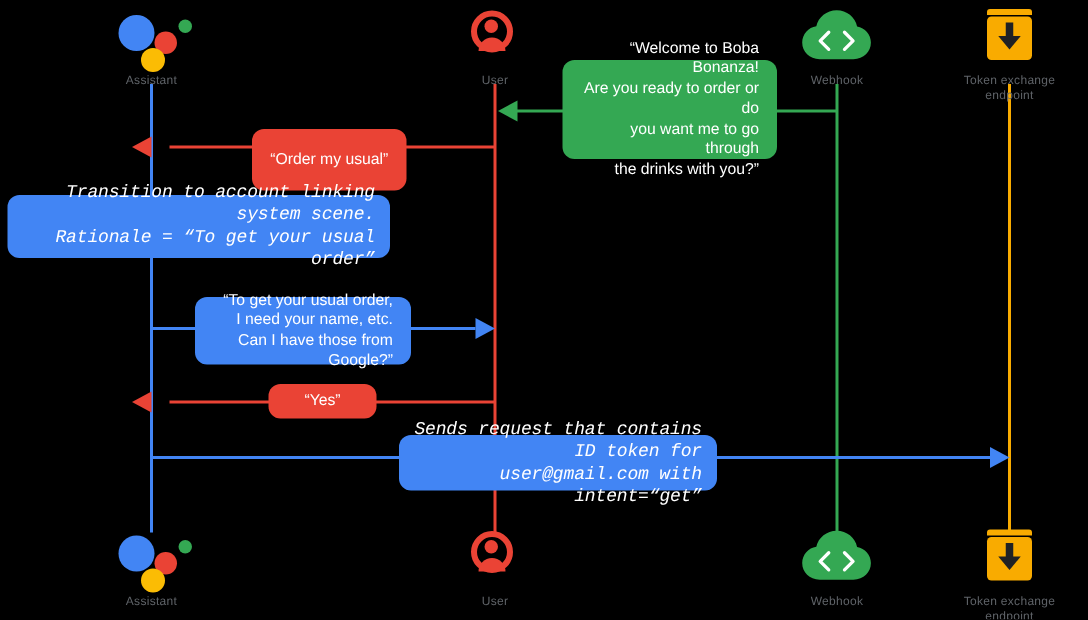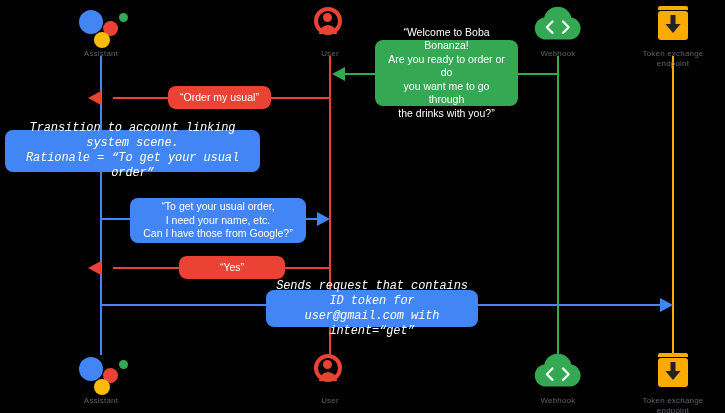--- a/index.html
+++ b/index.html
@@ -97,20 +97,21 @@
     box-sizing: border-box;
     text-align: center;
     color: #ffffff;
     display: flex;
     align-items: center;
     justify-content: center;
   }
   .bubble-text {
     display: block;
     white-space: pre-line;
+    text-align: right;
   }
   .bubble.speech {
     font-size: 10.5px;
     line-height: 13.5px;
     padding: 6px 12px;
   }
   .bubble.note {
     font-family: "Liberation Mono", "DejaVu Sans Mono", monospace;
     font-style: italic;
     font-size: 12px;
@@ -178,40 +179,40 @@
   <div class="arrow-head left" style="left:332px; top:67px; border-right-color:#34a853;"></div>
   <div class="bubble speech" style="left:375px; top:40px; width:143px; height:66px; background:#34a853;">
     <span class="bubble-text">“Welcome to Boba Bonanza!
 Are you ready to order or do
 you want me to go through
 the drinks with you?”</span>
   </div>
 
   <div class="arrow-line" style="left:113px; top:97px; width:217px; background:#ea4335;"></div>
   <div class="arrow-head right" style="left:101px; top:91px; border-left-color:#ea4335; transform:scaleX(-1); transform-origin:left center;"></div>
-  <div class="bubble speech" style="left:168px; top:86px; width:103px; height:23px; background:#ea4335;">
+  <div class="bubble speech" style="left:168px; top:86px; width:103px; height:41px; background:#ea4335;">
     <span class="bubble-text">“Order my usual”</span>
   </div>
 
   <div class="bubble note" style="left:5px; top:130px; width:255px; height:42px; background:#4285f4;">
     <span class="bubble-text">Transition to account linking system scene.
 Rationale = “To get your usual order”</span>
   </div>
 
   <div class="arrow-line" style="left:101px; top:218px; width:216px; background:#4285f4;"></div>
   <div class="arrow-head right" style="left:317px; top:212px; border-left-color:#4285f4;"></div>
-  <div class="bubble speech" style="left:130px; top:198px; width:176px; height:45px; background:#4285f4;">
+  <div class="bubble speech" style="left:130px; top:198px; width:144px; height:45px; background:#4285f4;">
     <span class="bubble-text">“To get your usual order,
 I need your name, etc.
 Can I have those from Google?”</span>
   </div>
 
   <div class="arrow-line" style="left:113px; top:267px; width:217px; background:#ea4335;"></div>
   <div class="arrow-head right" style="left:101px; top:261px; border-left-color:#ea4335; transform:scaleX(-1); transform-origin:left center;"></div>
-  <div class="bubble speech" style="left:179px; top:256px; width:106px; height:23px; background:#ea4335;">
+  <div class="bubble speech" style="left:179px; top:256px; width:72px; height:23px; background:#ea4335;">
     <span class="bubble-text">“Yes”</span>
   </div>
 
   <div class="arrow-line" style="left:101px; top:304px; width:559px; background:#4285f4;"></div>
   <div class="arrow-head right" style="left:660px; top:298px; border-left-color:#4285f4;"></div>
   <div class="bubble note" style="left:266px; top:290px; width:212px; height:37px; background:#4285f4;">
     <span class="bubble-text">Sends request that contains ID token for
 user@gmail.com with intent=“get”</span>
   </div>
 

